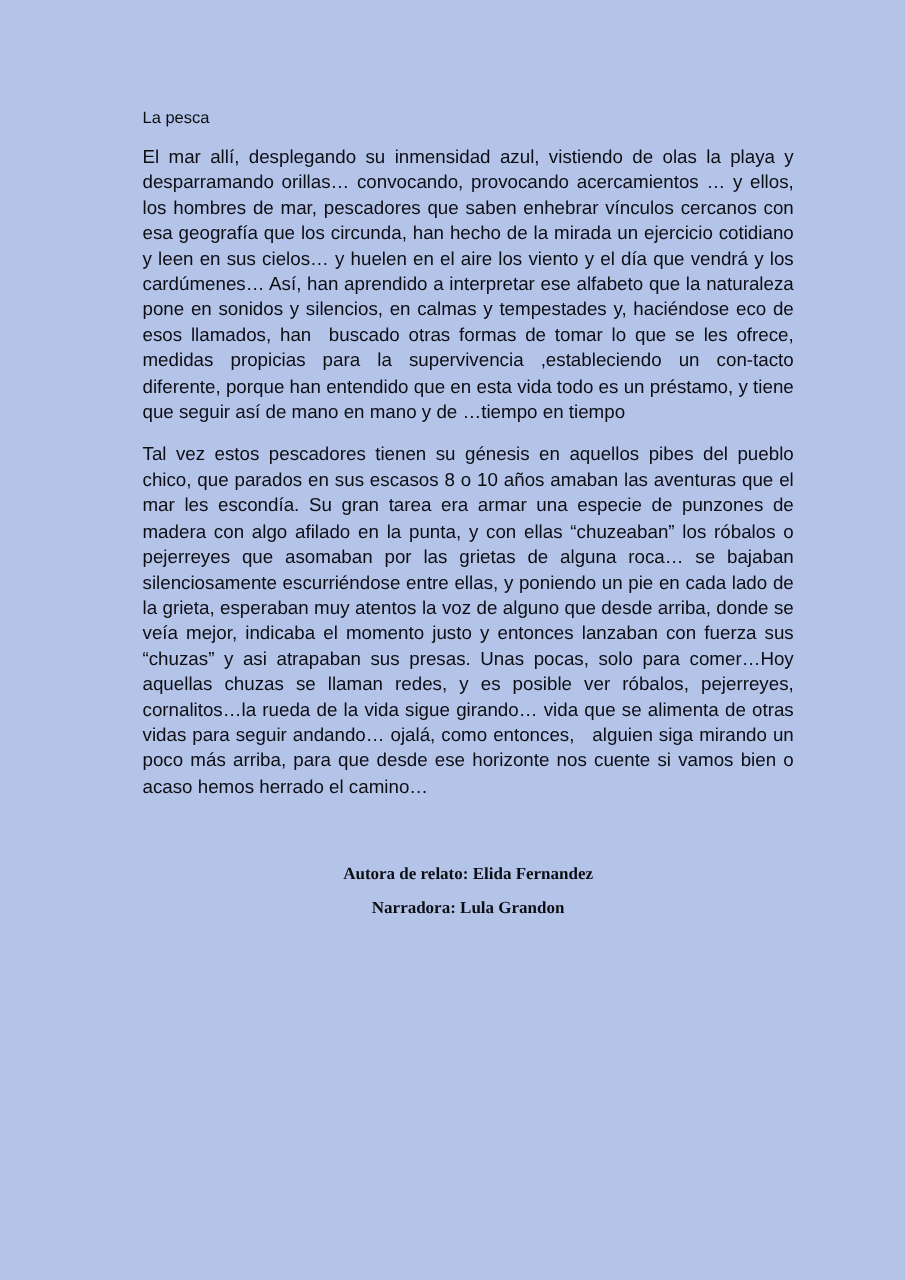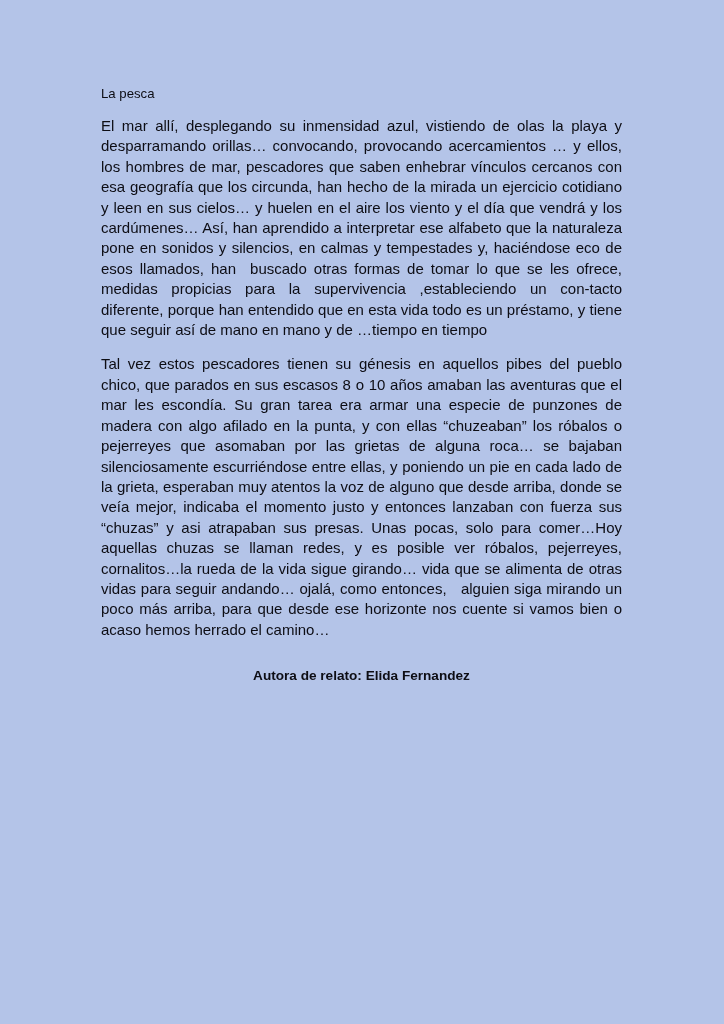--- a/index.html
+++ b/index.html
@@ -18,21 +18,21 @@
 
   .page {
     position: relative;
     width: 724px;
     height: 1024px;
     box-sizing: border-box;
   }
 
   .content {
     position: absolute;
-    left: 101px;
+    left: 114px;
     top: 84px;
     width: 521px;
   }
 
   .doc-title {
     font-size: 13.2px;
     line-height: 19px;
     margin: 0 0 13px 0;
     text-align: left;
     white-space: pre-wrap;
@@ -46,21 +46,22 @@
     text-justify: inter-word;
     white-space: pre-wrap;
     hyphens: none;
   }
 
   .body-par:last-of-type {
     margin-bottom: 16px;
   }
 
   .attribution-block {
-    margin-top: 22px;
+    margin-top: 45px;
+    font-family: Liberation Serif, serif;
   }
 
   .attribution {
     font-size: 13.6px;
     line-height: 27px;
     font-weight: bold;
     text-align: center;
     margin: 0;
     white-space: pre-wrap;
   }
@@ -72,16 +73,17 @@
   <div class="content">
 
     <p class="doc-title">La pesca</p>
 
     <p class="body-par">El mar allí, desplegando su inmensidad azul, vistiendo de olas la playa y desparramando orillas… convocando, provocando acercamientos … y ellos, los hombres de mar, pescadores que saben enhebrar vínculos cercanos con esa geografía que los circunda, han hecho de la mirada un ejercicio cotidiano y leen en sus cielos… y huelen en el aire los viento y el día que vendrá y los cardúmenes… Así, han aprendido a interpretar ese alfabeto que la naturaleza pone en sonidos y silencios, en calmas y tempestades y, haciéndose eco de esos llamados, han  buscado otras formas de tomar lo que se les ofrece, medidas propicias para la supervivencia ,estableciendo un con-tacto diferente, porque han entendido que en esta vida todo es un préstamo, y tiene que seguir así de mano en mano y de …tiempo en tiempo</p>
 
     <p class="body-par">Tal vez estos pescadores tienen su génesis en aquellos pibes del pueblo chico, que parados en sus escasos 8 o 10 años amaban las aventuras que el mar les escondía. Su gran tarea era armar una especie de punzones de madera con algo afilado en la punta, y con ellas “chuzeaban” los róbalos o pejerreyes que asomaban por las grietas de alguna roca… se bajaban silenciosamente escurriéndose entre ellas, y poniendo un pie en cada lado de la grieta, esperaban muy atentos la voz de alguno que desde arriba, donde se veía mejor, indicaba el momento justo y entonces lanzaban con fuerza sus “chuzas” y asi atrapaban sus presas. Unas pocas, solo para comer…Hoy aquellas chuzas se llaman redes, y es posible ver róbalos, pejerreyes, cornalitos…la rueda de la vida sigue girando… vida que se alimenta de otras vidas para seguir andando… ojalá, como entonces,   alguien siga mirando un poco más arriba, para que desde ese horizonte nos cuente si vamos bien o acaso hemos herrado el camino…</p>
 
     <div class="attribution-block">
       <p class="attribution">Autora de relato: Elida Fernandez</p>
+      <p class="attribution">Narradora: Lula Grandon</p>
     </div>
 
   </div>
 </div>
 
 </body></html>

